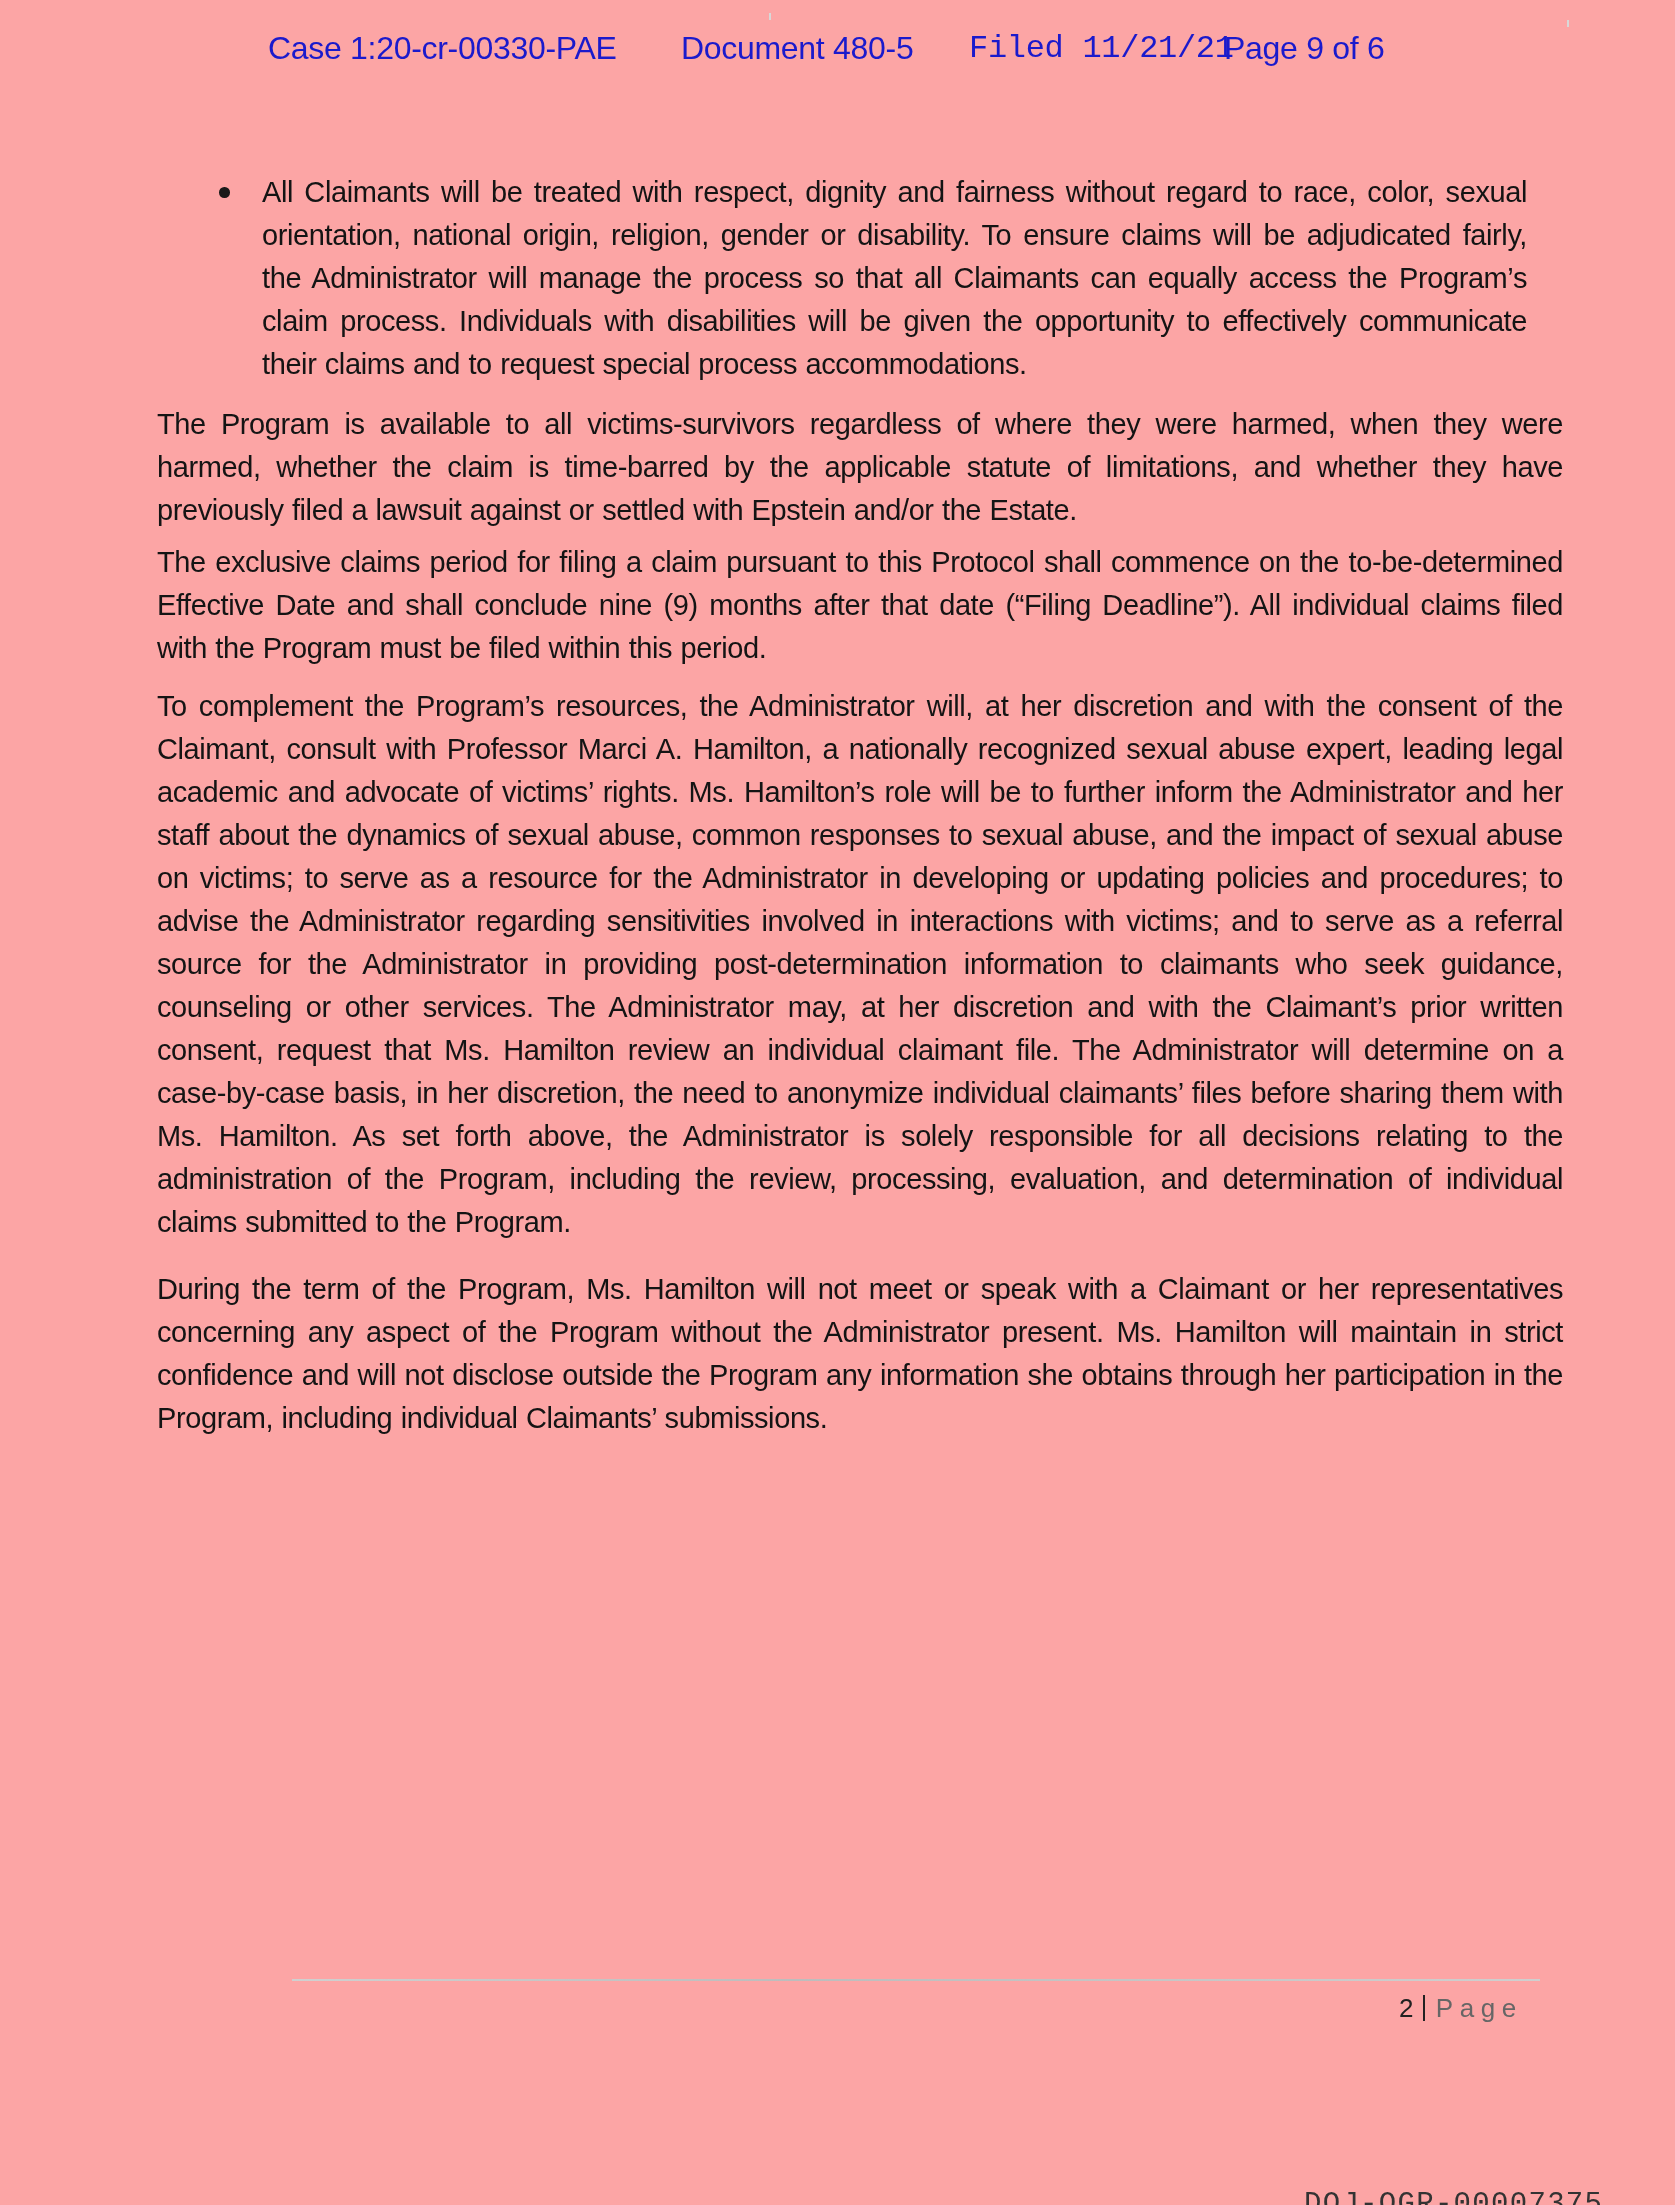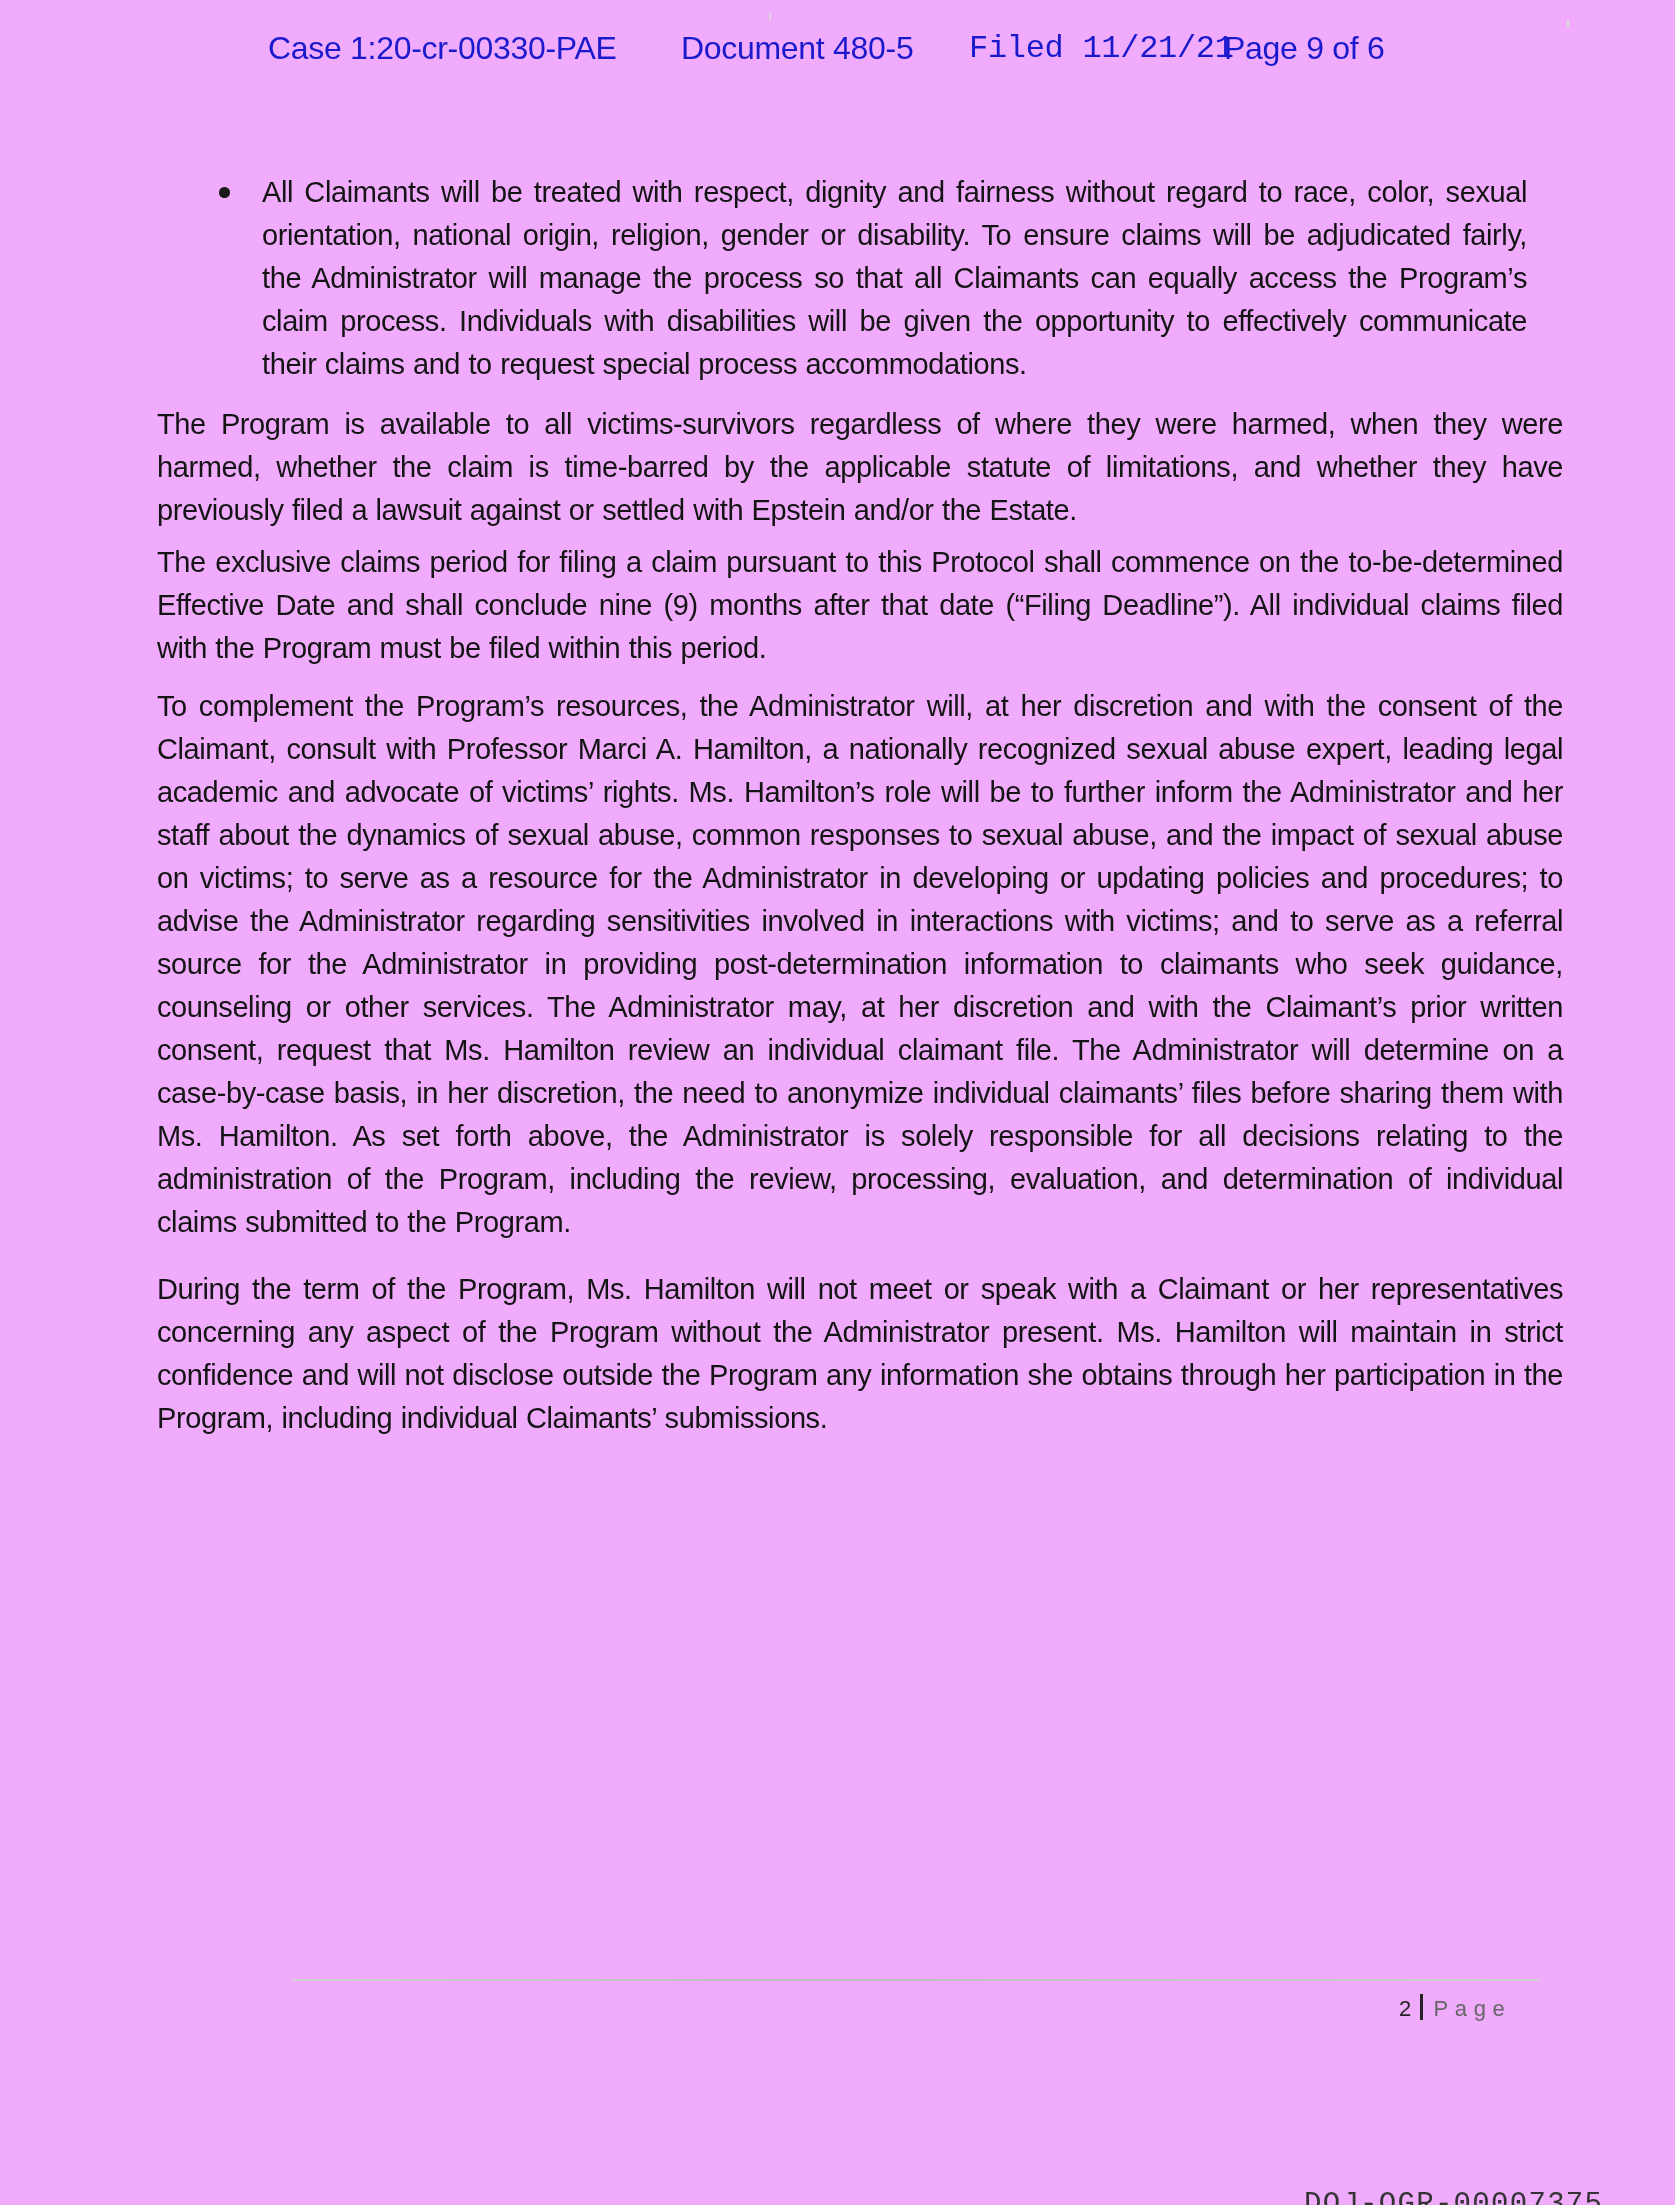--- a/index.html
+++ b/index.html
@@ -13,21 +13,21 @@
       position: relative;
       overflow: hidden;
       font-family: "Liberation Sans", sans-serif;
       color: #111111;
     }
     .page {
       position: absolute;
       left: 0; top: 0;
       width: 1675px;
       height: 2205px;
-      background: #f0abfc;
+      background: #fca5a5;
     }
     
     .case-header {
       position: absolute;
       top: 29px;
       left: 268px;
       display: flex;
       gap: 0;
       font-family: "Liberation Sans", sans-serif;
       font-size: 32px;
@@ -85,21 +85,21 @@
       top: 1979px;
       width: 1248px;
       height: 2px;
       background: linear-gradient(to right, #d0d0d0, #bdbdbd 40%, #cfcfcf);
     }
     .page-num {
       position: absolute;
       top: 1990px;
       left: 1399px;
       font-family: "Liberation Sans", sans-serif;
-      font-size: 22px;
+      font-size: 26px;
       line-height: 37px;
       color: #222;
       white-space: nowrap;
     }
     .page-num .pn-sep {
       display: inline-block;
       width: 2.6px;
       height: 26px;
       background: #222;
       margin: 0 10.5px 0 9.2px;

